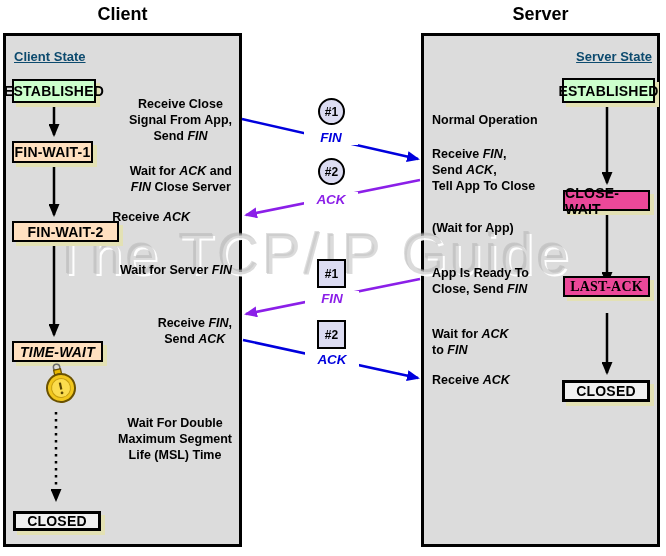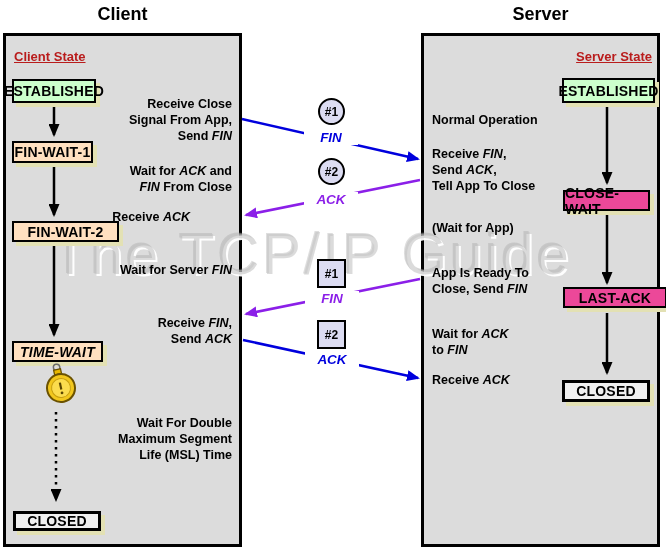--- a/index.html
+++ b/index.html
@@ -15,21 +15,21 @@
   }
   #client-panel { left:3px; }
   #server-panel { left:421px; }
   .big-title {
     position:absolute; top:4px; width:239px; text-align:center;
     font-size:18px; font-weight:bold; color:#000;
   }
   #client-title { left:3px; }
   #server-title { left:421px; }
   .state-heading {
-    position:absolute; font-size:13px; font-weight:bold; color:#b91c1c;
+    position:absolute; font-size:13px; font-weight:bold; color:#0c4a6e;
     text-decoration:underline;
   }
   #client-state-heading { left:14px; top:49px; }
   #server-state-heading { right:14px; top:49px; }
   .watermark {
     position:absolute; left:52px; top:220px; white-space:nowrap;
     font-size:58px; font-weight:normal; letter-spacing:3px;
     color:rgba(195,195,195,0.60);
     text-shadow:2px 2px 0 rgba(255,255,255,0.95), -1px -1px 0 rgba(160,160,160,0.35);
   }
@@ -40,21 +40,21 @@
     font-size:14px; font-weight:bold; color:#000; letter-spacing:0.2px;
   }
   .green { background:#ccffcc; }
   .peach { background:#ffe0c0; }
   .pink  { background:#ec4899; }
   .plain { background:#f0f0f0; border-width:3px;text-align:center; }
   .note {
     position:absolute; font-size:12.5px; font-weight:bold; color:#000;
     line-height:16px; white-space:pre-line;
   }
-  .note.r { text-align:right; }
+  .note.r { text-align:center; }
   .it { font-style:italic; }
   .badge {
     position:absolute; background:#dcdcf2; border:2px solid #000;
     display:flex; align-items:center; justify-content:center;
     font-size:12px; font-weight:bold; color:#000;
   }
   .badge.circle { width:27px; height:27px; border-radius:50%; }
   .badge.square { width:29px; height:29px; }
   .msg-label {
     position:absolute; width:54px; text-align:center;
@@ -110,39 +110,39 @@
   </svg>
 
   <div class="state-box green" style="left:12px; top:79px; width:84px; height:24px;">ESTABLISHED</div>
   <div class="state-box peach" style="left:12px; top:141px; width:81px; height:22px;">FIN-WAIT-1</div>
   <div class="state-box peach" style="left:12px; top:221px; width:107px; height:21px;">FIN-WAIT-2</div>
   <div class="state-box peach" style="left:12px; top:341px; width:91px; height:21px;font-style:italic;">TIME-WAIT</div>
   <div class="state-box plain" style="left:13px; top:511px; width:88px; height:20px;">CLOSED</div>
 
   <div class="state-box green" style="left:562px; top:78px; width:93px; height:25px;">ESTABLISHED</div>
   <div class="state-box pink" style="left:563px; top:190px; width:87px; height:21px;">CLOSE-WAIT</div>
-  <div class="state-box pink" style="left:563px; top:287px; width:104px; height:21px;">LAST-ACK</div>
+  <div class="state-box pink" style="left:563px; top:276px; width:87px; height:21px;font-family:Liberation Serif, serif;">LAST-ACK</div>
   <div class="state-box plain" style="left:562px; top:380px; width:88px; height:22px;">CLOSED</div>
 
   <svg class="overlay" style="left:42px; top:360px;" width="38" height="48" viewBox="0 0 38 48">
     <g transform="rotate(-12 19 28)">
       <circle cx="19" cy="7" r="3.2" fill="none" stroke="#6b6b6b" stroke-width="1.5"></circle>
       <rect x="15.5" y="9" width="7" height="5" fill="#e8b800" stroke="#6b5200" stroke-width="1.3"></rect>
       <circle cx="19" cy="28" r="14" fill="#f2c71d" stroke="#6b5200" stroke-width="2"></circle>
       <circle cx="19" cy="28" r="9.5" fill="#fbdc4e" stroke="#c79f10" stroke-width="1"></circle>
       <line x1="19" y1="22.5" x2="19" y2="29.5" stroke="#5a4500" stroke-width="2.2"></line>
       <circle cx="19" cy="33" r="1.4" fill="#5a4500"></circle>
     </g>
   </svg>
 
   <div class="note r" style="right:434px; top:96px;"><span>Receive Close
 Signal From App,
 Send </span><span class="it">FIN</span></div>
   <div class="note r" style="right:434px; top:163px;"><span>Wait for </span><span class="it">ACK</span><span> and
-</span><span class="it">FIN</span><span> From Close</span></div>
+</span><span class="it">FIN</span><span> Close Server</span></div>
   <div class="note r" style="right:476px; top:209px;"><span>Receive </span><span class="it">ACK</span></div>
   <div class="note r" style="right:434px; top:262px;"><span>Wait for Server </span><span class="it">FIN</span></div>
   <div class="note r" style="right:434px; top:315px;"><span>Receive </span><span class="it">FIN</span><span>,
 Send </span><span class="it">ACK</span></div>
   <div class="note r" style="right:434px; top:415px;"><span>Wait For Double
 Maximum Segment
 Life (MSL) Time</span></div>
 
   <div class="note" style="left:432px; top:112px;"><span>Normal Operation</span></div>
   <div class="note" style="left:432px; top:146px;"><span>Receive </span><span class="it">FIN</span><span>,

